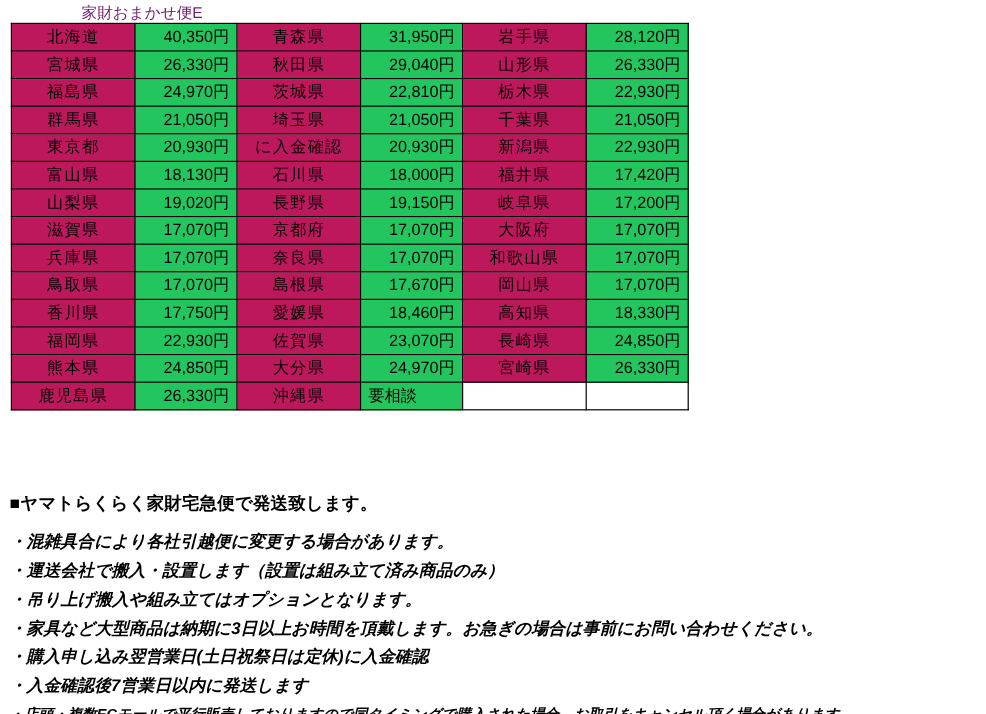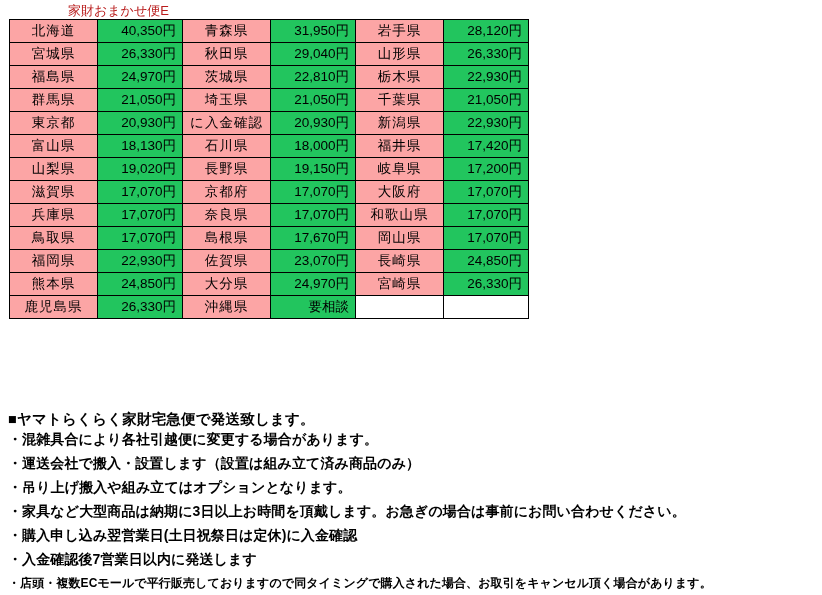--- a/index.html
+++ b/index.html
@@ -17,77 +17,78 @@
   .page {
     position: relative;
     width: 822px;
     height: 595px;
   }
   .title-note {
     position: absolute;
     left: 68px;
     top: 2px;
     font-size: 13px;
-    color: #b91c1c;
+    color: #701a75;
     font-weight: 400;
     letter-spacing: 0px;
     white-space: nowrap;
   }
   table.fee-table {
     position: absolute;
     left: 9px;
     top: 19px;
     border-collapse: collapse;
     table-layout: fixed;
     width: 519px;
   }
   table.fee-table td {
     border: 1px solid #000000;
     height: 23px;
     font-size: 13.5px;
     padding: 0 6px;
     box-sizing: border-box;
   }
   td.pref {
-    background: #fca5a5;
+    background: #be185d;
     text-align: center;
-    width: 88px;
+    width: 103px;
     letter-spacing: 1px;
   }
   td.price {
     background: #22c55e;
     text-align: right;
     width: 85px;
     letter-spacing: 0px;
   }
   td.price.center {
-    text-align: right;
+    text-align: left;
   }
   td.empty {
     background: #ffffff;
     border: none;
   }
   .notes {
     position: absolute;
     left: 8px;
     top: 410px;
     width: 806px;
   }
   .notes .head {
     font-size: 14.5px;
     font-weight: bold;
-    margin-bottom: 2px;
+    margin-bottom: 14px;
     letter-spacing: 0.2px;
   }
   .notes .line {
     font-size: 14px;
     font-weight: bold;
     margin-bottom: 6px;
     letter-spacing: 0.1px;
     white-space: nowrap;
+    font-style: italic;
   }
   .notes .line.small {
     font-size: 12px;
     font-weight: bold;
     margin-top: 5px;
   }
 </style>
 </head>
 <body>
 
@@ -169,20 +170,28 @@
         <td class="pref">和歌山県</td>
         <td class="price">17,070円</td>
       </tr>
       <tr>
         <td class="pref">鳥取県</td>
         <td class="price">17,070円</td>
         <td class="pref">島根県</td>
         <td class="price">17,670円</td>
         <td class="pref">岡山県</td>
         <td class="price">17,070円</td>
+      </tr>
+      <tr>
+        <td class="pref">香川県</td>
+        <td class="price">17,750円</td>
+        <td class="pref">愛媛県</td>
+        <td class="price">18,460円</td>
+        <td class="pref">高知県</td>
+        <td class="price">18,330円</td>
       </tr>
       <tr>
         <td class="pref">福岡県</td>
         <td class="price">22,930円</td>
         <td class="pref">佐賀県</td>
         <td class="price">23,070円</td>
         <td class="pref">長崎県</td>
         <td class="price">24,850円</td>
       </tr>
       <tr>

